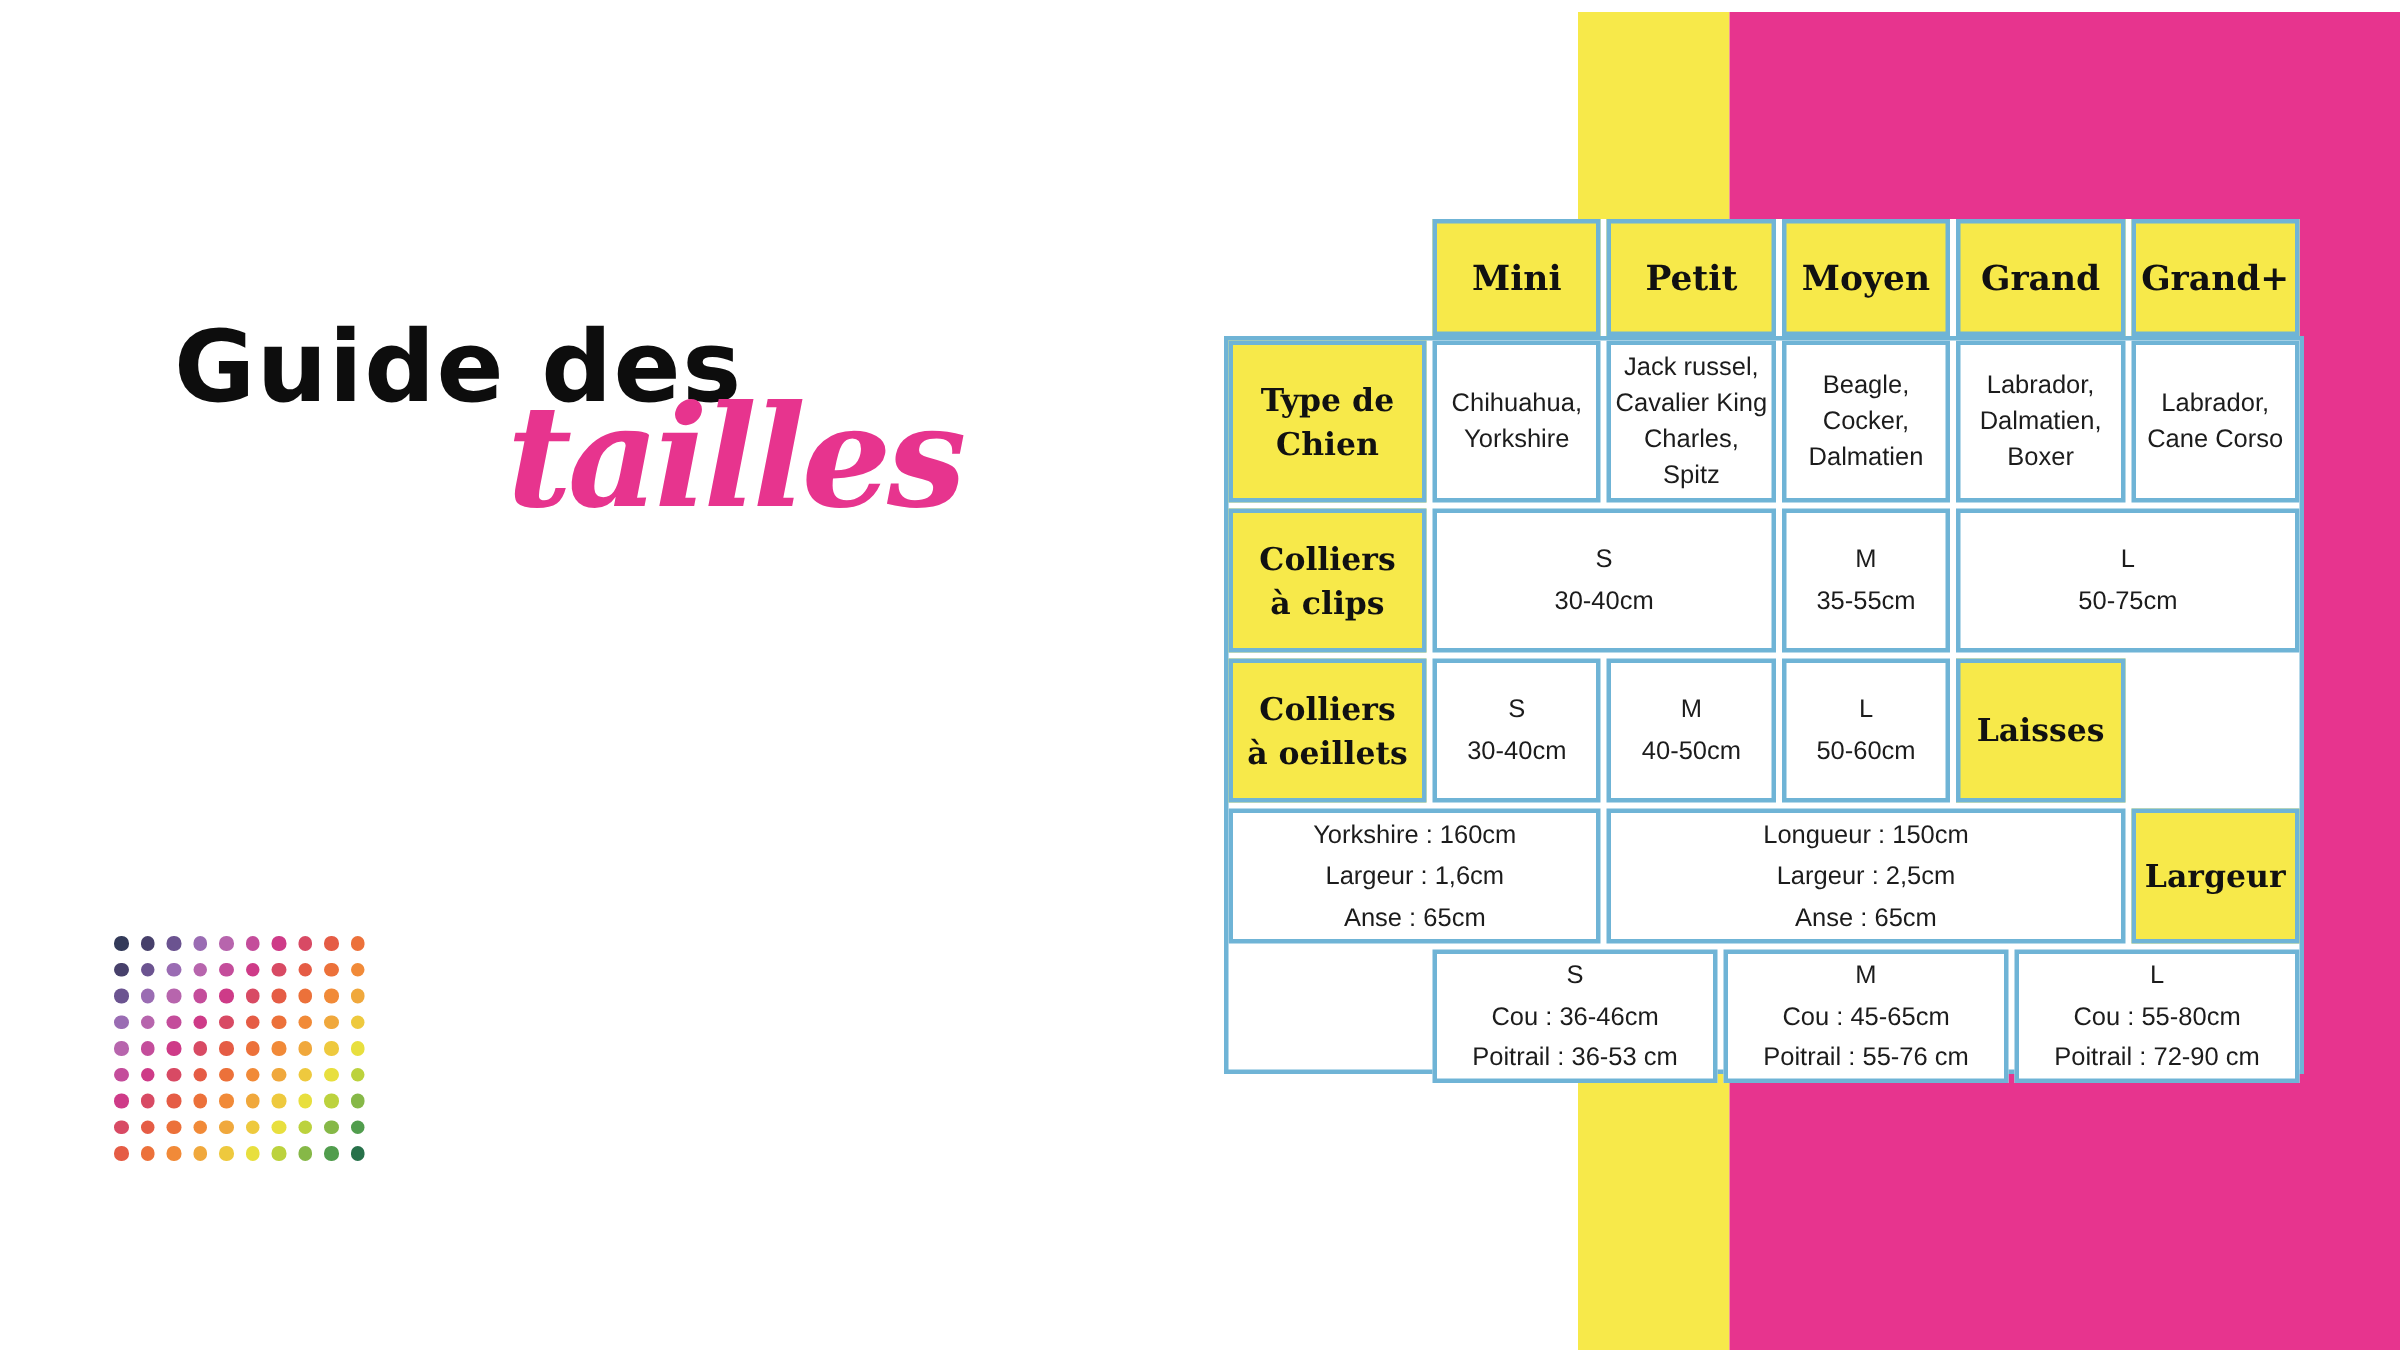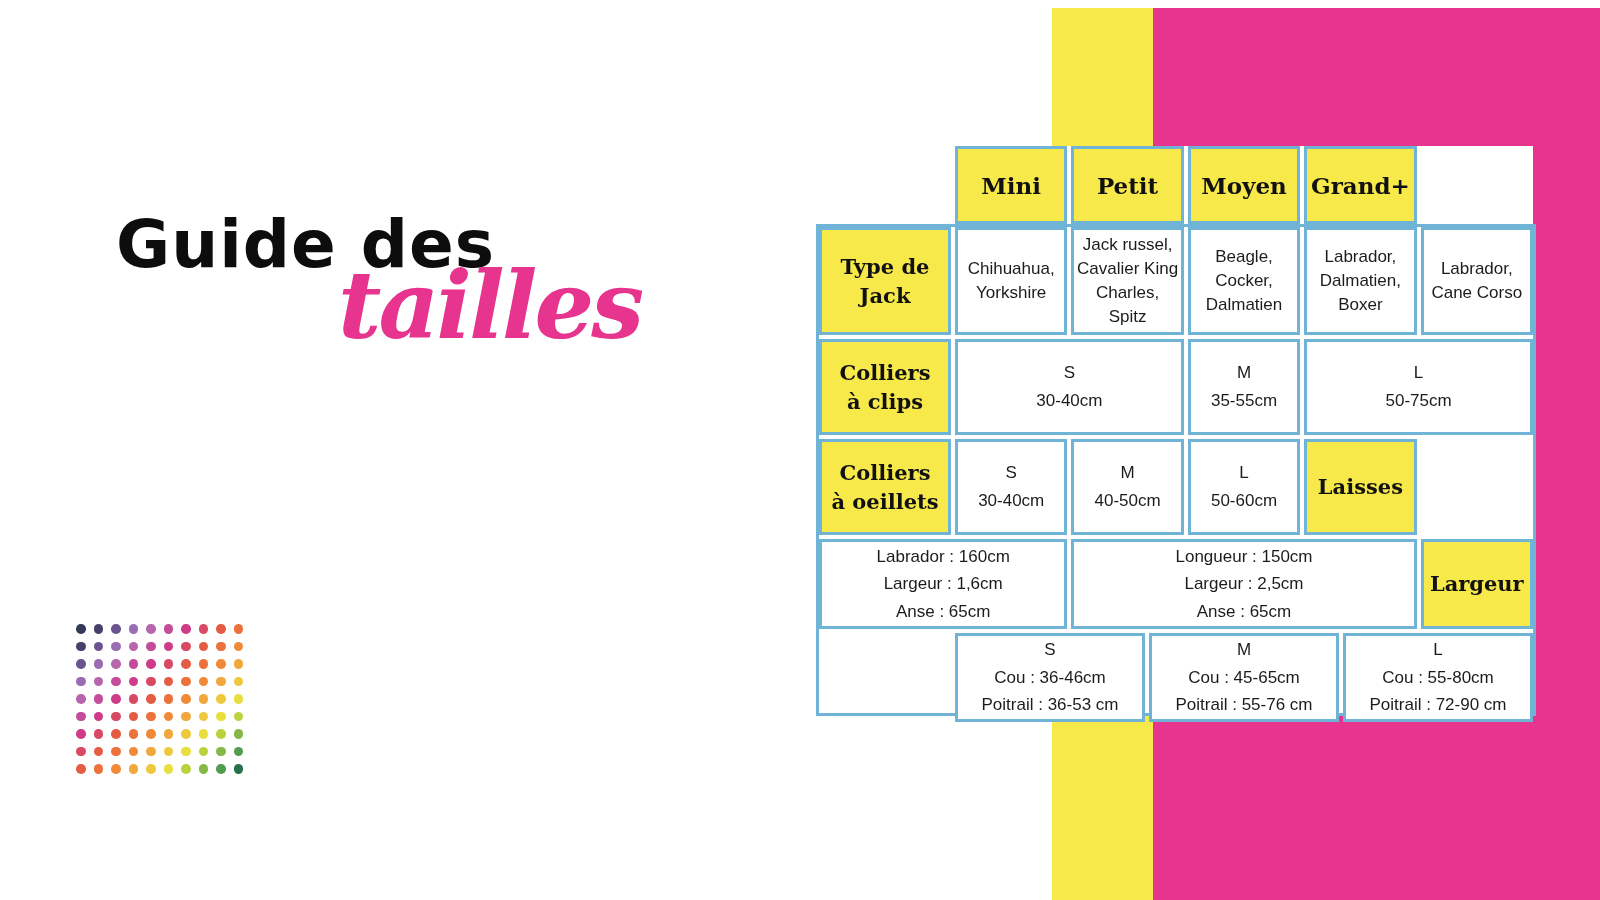--- a/index.html
+++ b/index.html
@@ -146,28 +146,29 @@
     </div>
 
   <div class="title-black">Guide des</div>
   <div class="title-pink">tailles</div>
 
 
   <div class="size-header">
     <div class="hcell">Mini</div>
     <div class="hcell">Petit</div>
     <div class="hcell">Moyen</div>
+    <div class="hcell">Grand</div>
     <div class="hcell">Grand+</div>
   </div>
 
   <div class="size-body">
 
     <div class="lbl">
       <div>Type de</div>
-      <div>Jack</div>
+      <div>Chien</div>
     </div>
     <div class="dcell">
       <div>Chihuahua,</div>
       <div>Yorkshire</div>
     </div>
     <div class="dcell">
       <div>Jack russel,</div>
       <div>Cavalier King</div>
       <div>Charles,</div>
       <div>Spitz</div>
@@ -218,21 +219,21 @@
     </div>
     <div class="dcell wide">
       <div>L</div>
       <div>50-60cm</div>
     </div>
 
     <div class="lbl">
       <div>Laisses</div>
     </div>
     <div class="dcell wide span2">
-      <div>Labrador : 160cm</div>
+      <div>Yorkshire : 160cm</div>
       <div>Largeur : 1,6cm</div>
       <div>Anse : 65cm</div>
     </div>
     <div class="dcell wide span3">
       <div>Longueur : 150cm</div>
       <div>Largeur : 2,5cm</div>
       <div>Anse : 65cm</div>
     </div>
 
     <div class="lbl">

